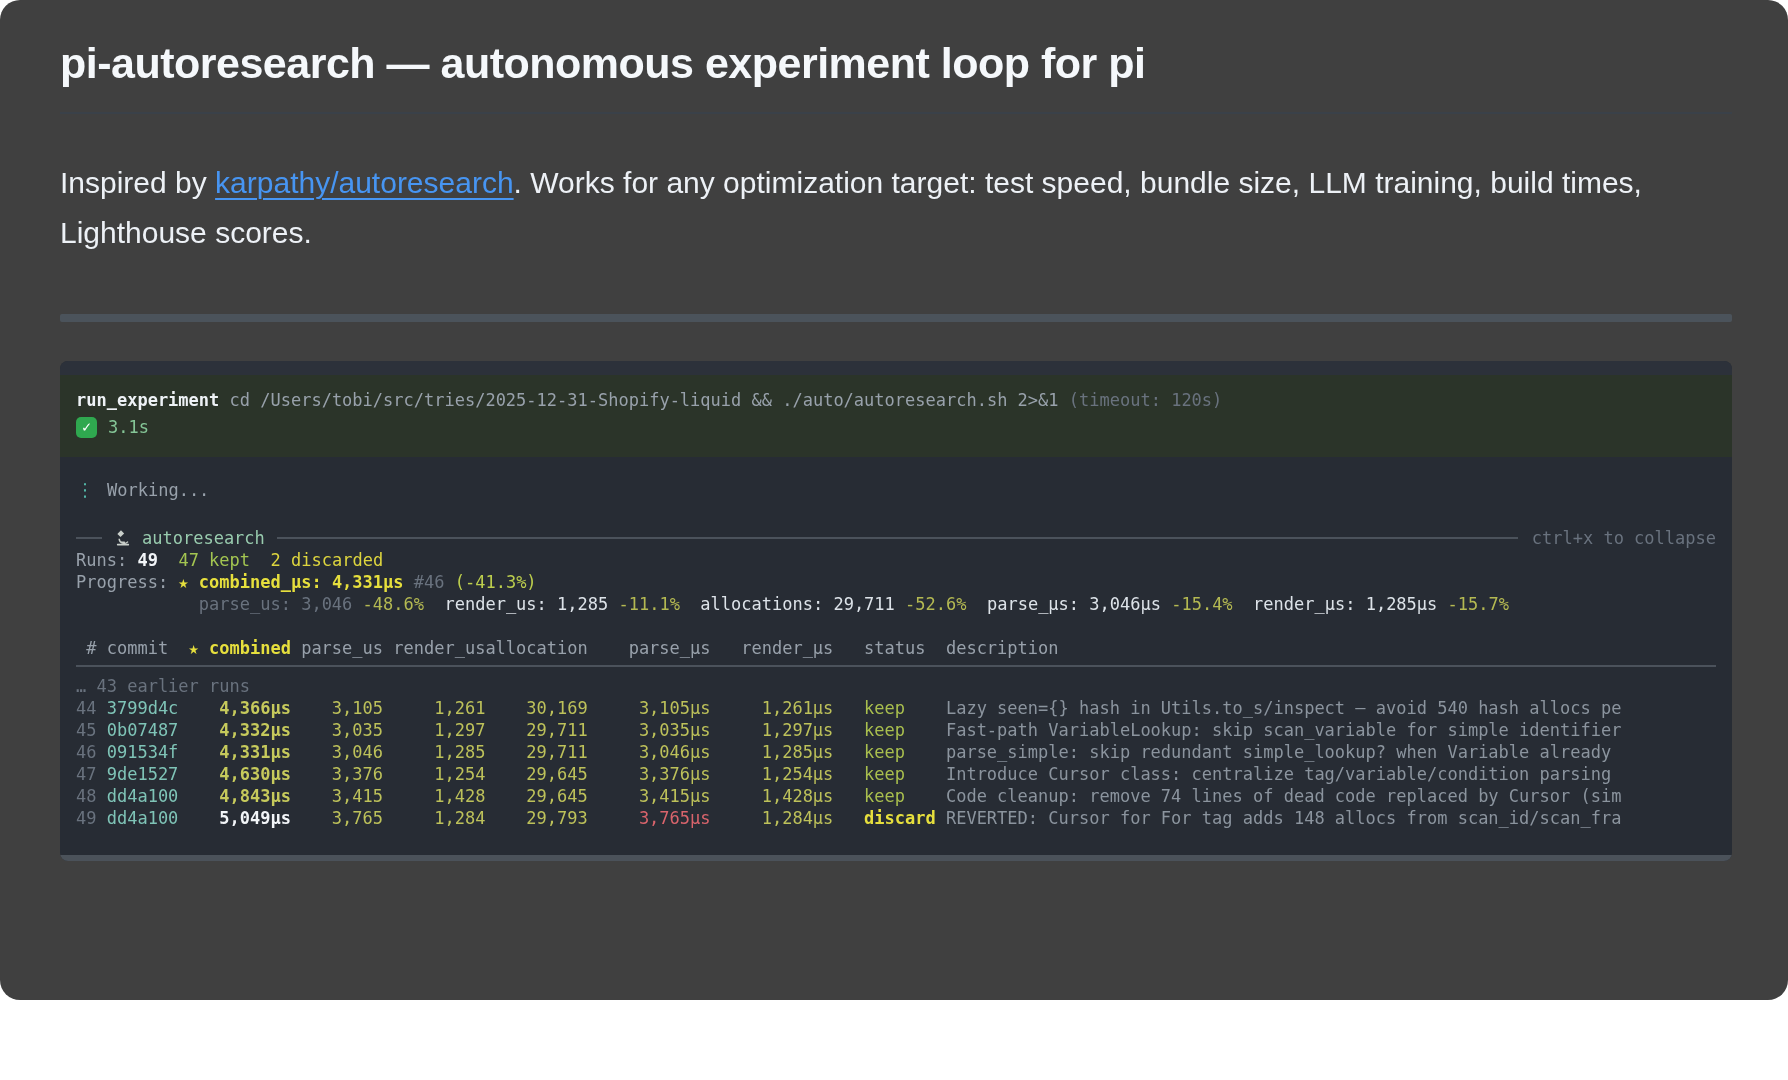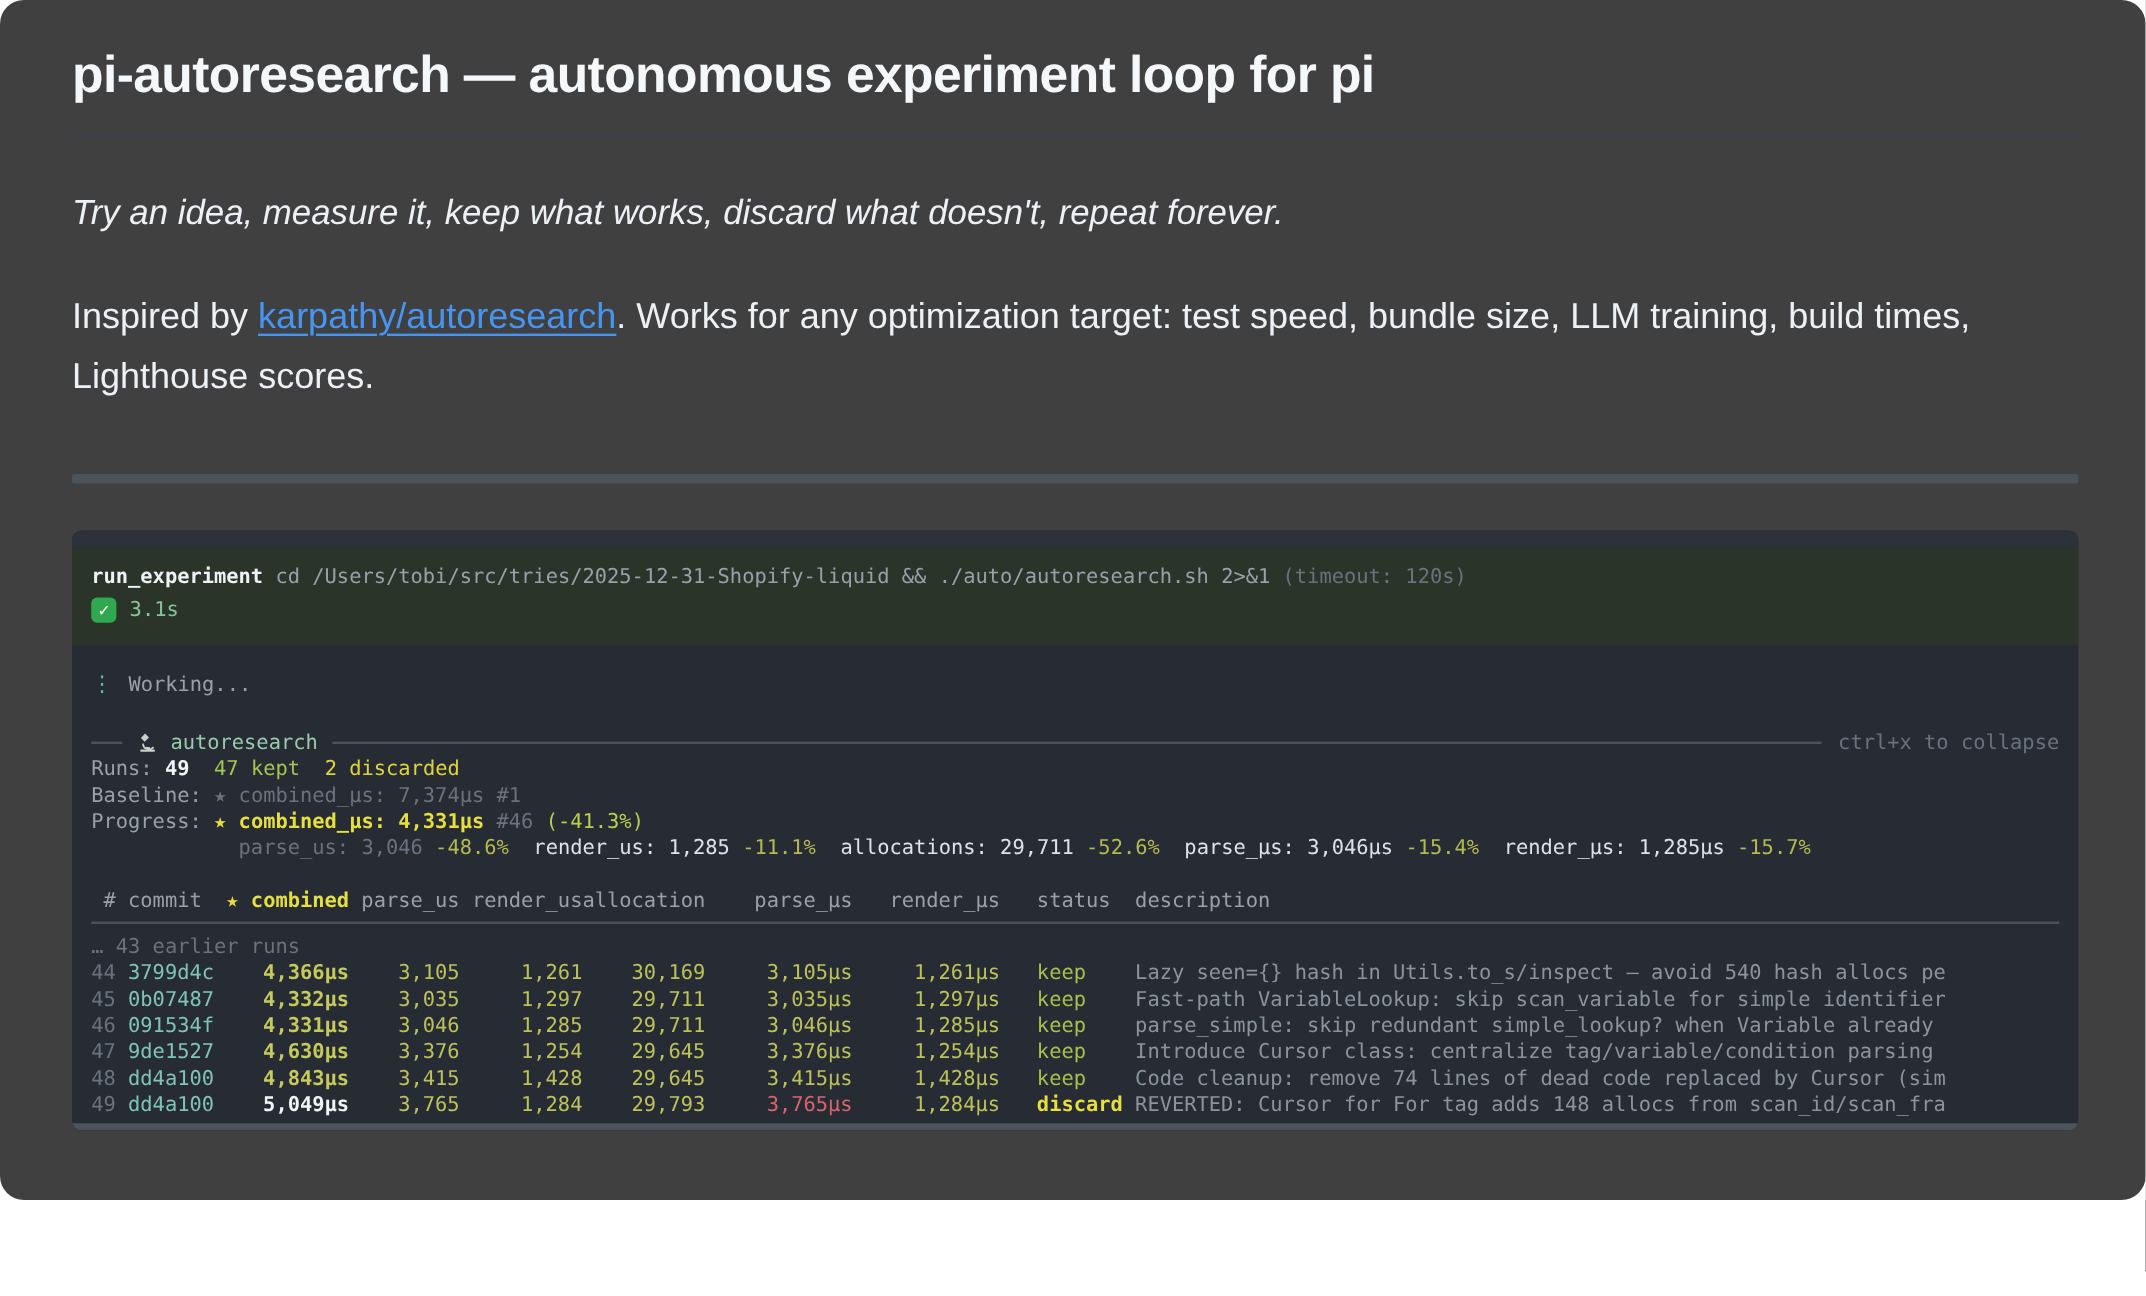--- a/index.html
+++ b/index.html
@@ -86,21 +86,20 @@
 </style>
 </head>
 <body>
 
 <div class="card">
 
   <h1 class="page-title">pi-autoresearch — autonomous experiment loop for pi</h1>
   <hr class="hr-thin">
 
 
-  <div class="tagline">Try an idea, measure it, keep what works, discard what doesn't, repeat forever.</div>
 
   <div class="intro"><span>Inspired by </span><a>karpathy/autoresearch</a><span>. Works for any optimization target: test speed, bundle size, LLM training, build times, Lighthouse scores.</span></div>
 
   <hr class="hr-thick">
 
   <div class="terminal">
     <div class="term-strip"></div>
 
     <div class="cmd-block">
       <div class="cmd-line"><span class="cmd-tool">run_experiment</span><span> cd /Users/tobi/src/tries/2025-12-31-Shopify-liquid &amp;&amp; ./auto/autoresearch.sh 2&gt;&amp;1 </span><span class="cmd-timeout">(timeout: 120s)</span></div>
@@ -126,21 +125,20 @@
               <rect x="6.2" y="11.2" width="3.6" height="1.4" rx="0.4" fill="#c9cfca"></rect>
             </svg>
           <span>autoresearch</span>
         </span>
         <span class="dash dash-long"></span>
         <span class="collapse-hint">ctrl+x to collapse</span>
       </div>
 
       <div class="mono-line"><span class="lbl">Runs:</span><span class="whitetx"> <span>49</span></span><span class="kept">  <span>47 kept</span></span><span class="discarded-ct">  <span>2 discarded</span></span></div>
 
-      <div class="mono-line"><span class="lbl">Baseline: </span><span class="dimtx">★ combined_µs: 7,374µs</span><span class="dimtx"> #1</span></div>
 
       <div class="mono-line"><span class="lbl">Progress: </span><span class="best">★ combined_µs: 4,331µs</span><span class="dimtx"> #46</span><span class="delta-strong"> (-41.3%)</span></div>
 
       <div class="mono-line metrics"><span class="metric metric-dim"><span class="metric-val">parse_us: 3,046</span><span class="delta"> -48.6%</span></span><span class="metric"><span class="metric-val">render_us: 1,285</span><span class="delta"> -11.1%</span></span><span class="metric"><span class="metric-val">allocations: 29,711</span><span class="delta"> -52.6%</span></span><span class="metric"><span class="metric-val">parse_µs: 3,046µs</span><span class="delta"> -15.4%</span></span><span class="metric"><span class="metric-val">render_µs: 1,285µs</span><span class="delta"> -15.7%</span></span></div>
 
       <div class="trow thead"><span class="c-num">#</span><span class="c-commit">commit</span><span class="c-combined th-combined">★ combined</span><span class="c-parse">parse_us</span><span class="c-render">render_us</span><span class="c-alloc">allocation</span><span class="c-pmicro">parse_µs</span><span class="c-rmicro">render_µs</span><span class="c-status">status</span><span class="c-desc">description</span></div>
       <hr class="hr-row">
       <div class="note mono-line">… 43 earlier runs</div>
       <div id="table-body">
           <div class="trow"><span class="c-num cell-num">44</span><span class="c-commit cell-commit">3799d4c</span><span class="c-combined cell-combined">4,366µs</span><span class="c-parse cell-metric">3,105</span><span class="c-render cell-metric">1,261</span><span class="c-alloc cell-metric">30,169</span><span class="c-pmicro cell-metric">3,105µs</span><span class="c-rmicro cell-metric">1,261µs</span><span class="c-status cell-status">keep</span><span class="c-desc cell-desc">Lazy seen={} hash in Utils.to_s/inspect — avoid 540 hash allocs pe</span></div>

